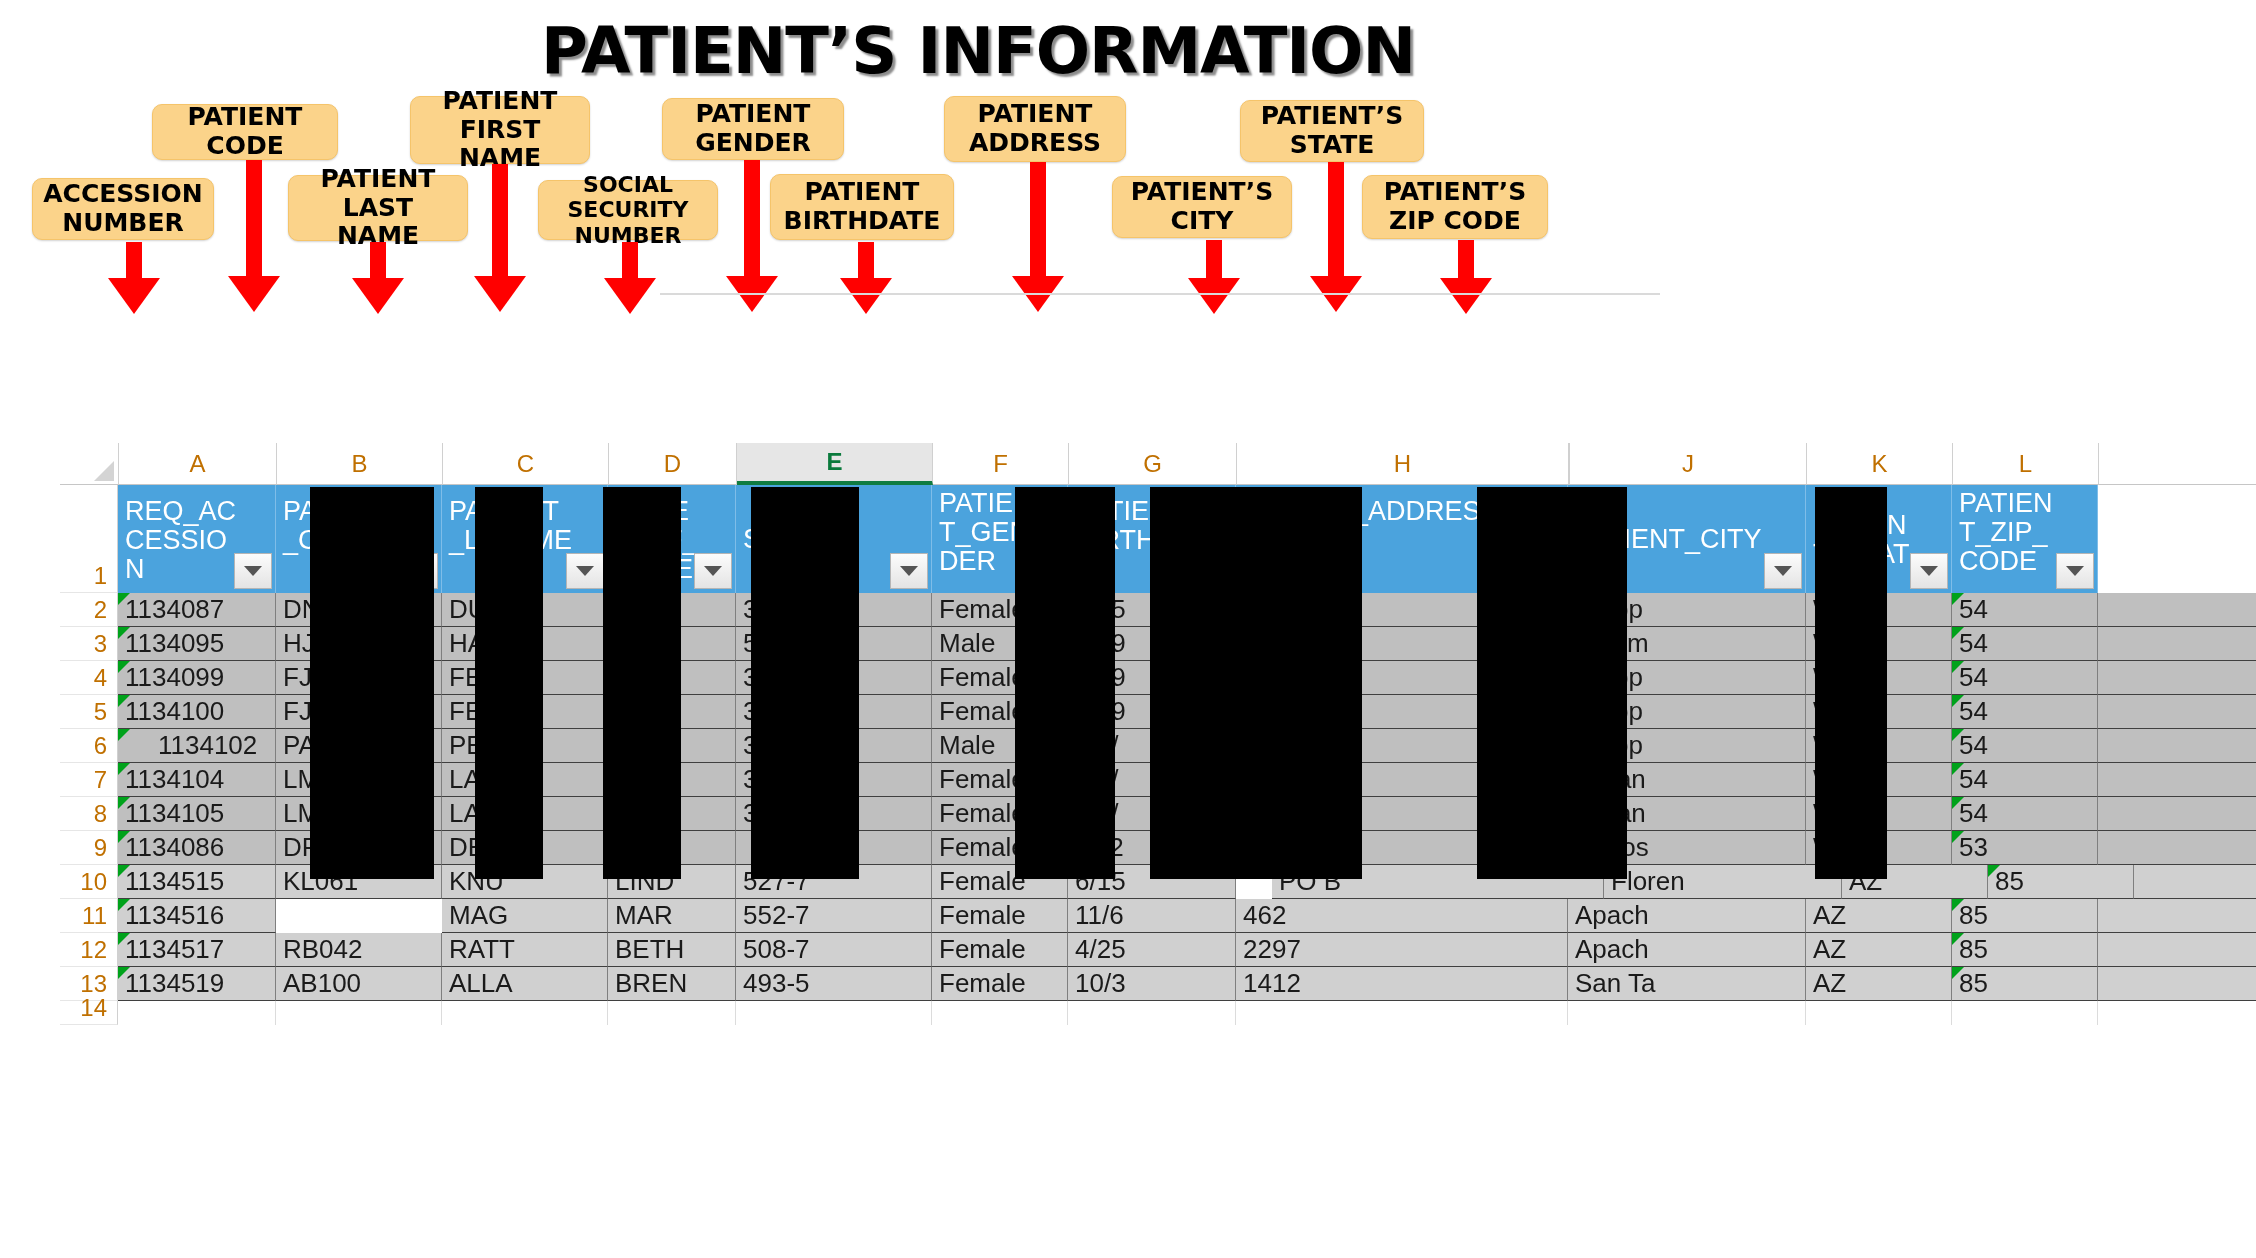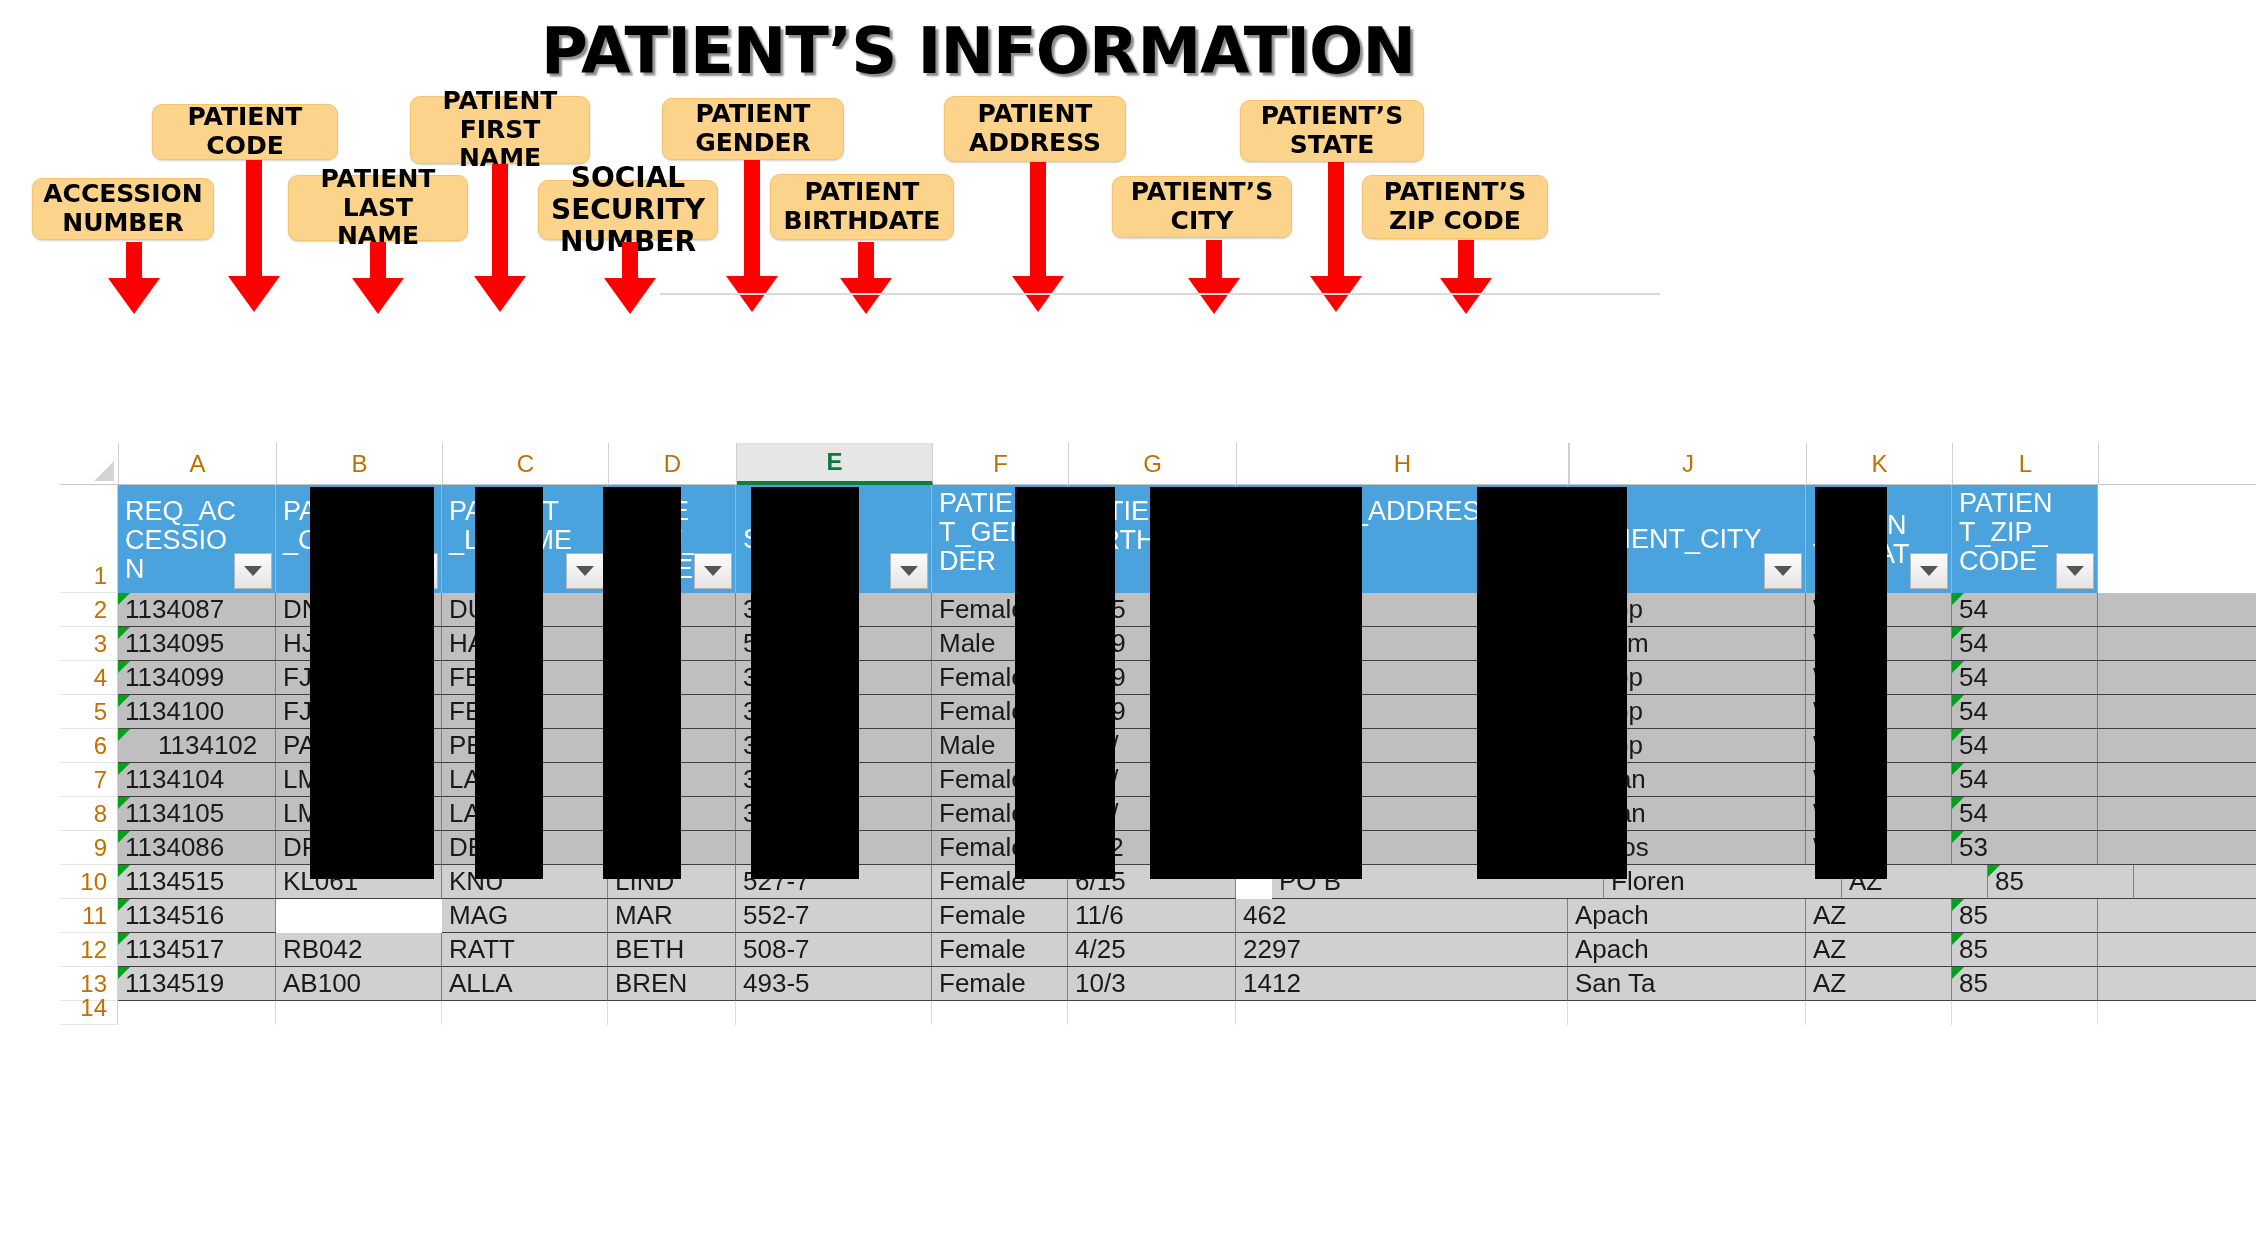--- a/index.html
+++ b/index.html
@@ -104,21 +104,21 @@
   </div>
 
 <div class="callout" style="left:288px;top:175px;width:180px;height:66px;font-size:25px;">
   <span>PATIENT LAST<br>NAME</span>
   </div>
 
 <div class="callout" style="left:410px;top:96px;width:180px;height:68px;font-size:25px;">
   <span>PATIENT<br>FIRST NAME</span>
   </div>
 
-<div class="callout" style="left:538px;top:180px;width:180px;height:60px;font-size:28px;">
+<div class="callout" style="left:538px;top:180px;width:180px;height:60px;font-size:22px;">
   <span>SOCIAL SECURITY<br>NUMBER</span>
   </div>
 
 <div class="callout" style="left:662px;top:98px;width:182px;height:62px;font-size:25px;">
   <span>PATIENT<br>GENDER</span>
   </div>
 
 <div class="callout" style="left:770px;top:174px;width:184px;height:66px;font-size:25px;">
   <span>PATIENT<br>BIRTHDATE</span>
   </div>

